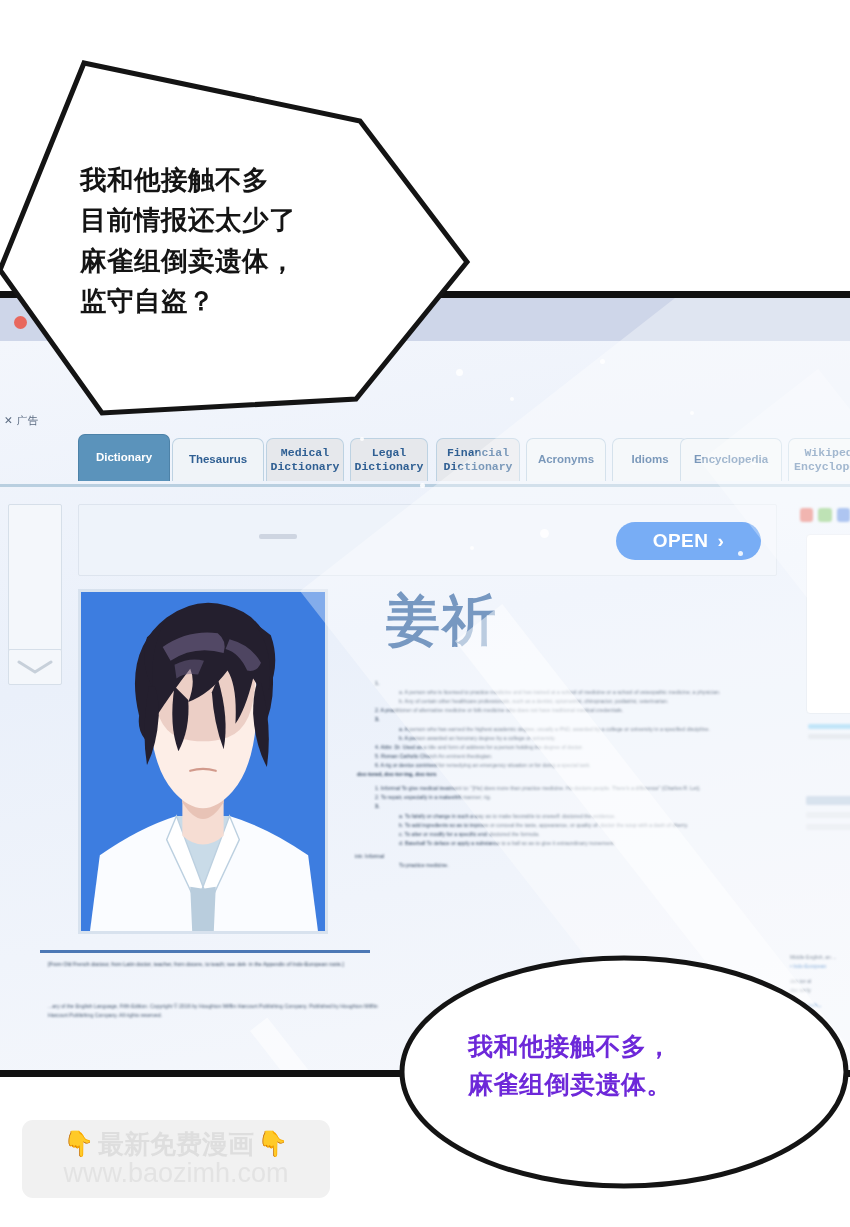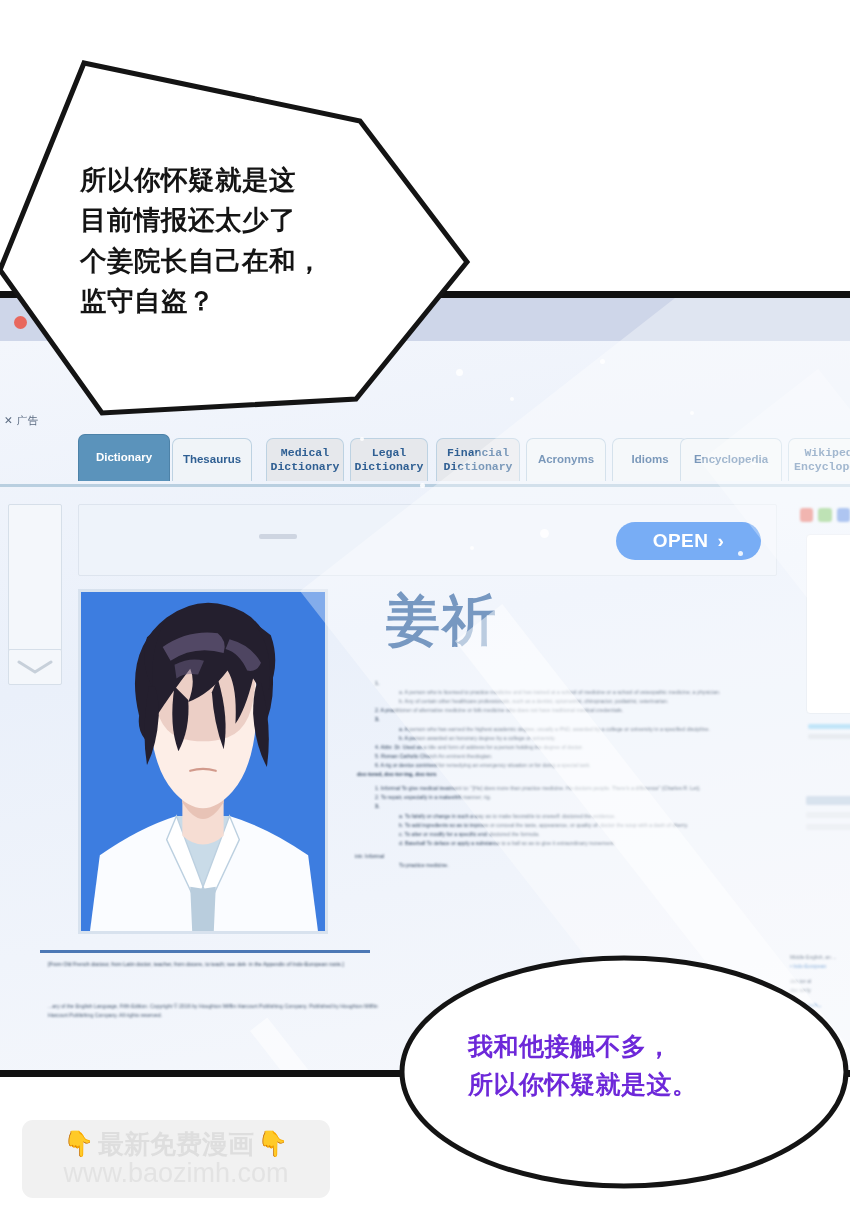--- a/index.html
+++ b/index.html
@@ -231,21 +231,21 @@
     <div class="dot" id="dot-red"></div>
     <div class="dot" id="dot-yellow"></div>
   </div>
 
   <div id="page-body">
 
     <div id="tabstrip">
       <div class="tab active" style="left:78px;width:92px;">
           <span>Dictionary</span>
         </div>
-      <div class="tab" style="left:172px;width:80px;">
+      <div class="tab" style="left:172px;width:92px;">
           <span>Thesaurus</span>
         </div>
       <div class="tab two-line shade" style="left:266px;width:78px;white-space:pre-line;"><span>Medical
 Dictionary</span></div>
       <div class="tab two-line shade" style="left:350px;width:78px;white-space:pre-line;"><span>Legal
 Dictionary</span></div>
       <div class="tab two-line shade" style="left:436px;width:84px;white-space:pre-line;"><span>Financial
 Dictionary</span></div>
       <div class="tab" style="left:526px;width:80px;">
           <span>Acronyms</span>
@@ -384,34 +384,34 @@
     <div class="sparkle" style="left:360px;top:96px;width:4px;height:4px;"></div>
     <div class="sparkle" style="left:752px;top:120px;width:4px;height:4px;"></div>
   </div>
 </div>
 
 <div id="bubble-top">
   <svg width="500" height="360" viewBox="0 0 500 360">
     <polygon points="104,8 380,66 487,207 376,344 122,358 20,215" fill="#ffffff" stroke="#141414" stroke-width="5" stroke-linejoin="miter"></polygon>
   </svg>
   <div id="bubble-top-text">
-    <div>所以你怀疑就是这</div>
+    <div>我和他接触不多</div>
     <div>目前情报还太少了</div>
-    <div>个姜院长自己在和，</div>
+    <div>麻雀组倒卖遗体，</div>
     <div>监守自盗？</div>
   </div>
 </div>
 
 <div id="bubble-bottom">
   <svg width="452" height="235" viewBox="0 0 452 235">
     <ellipse cx="226" cy="117" rx="222" ry="114" fill="#ffffff" stroke="#141414" stroke-width="5"></ellipse>
   </svg>
   <div id="bubble-bottom-text">
     <div>我和他接触不多，</div>
-    <div>所以你怀疑就是这。</div>
+    <div>麻雀组倒卖遗体。</div>
   </div>
 </div>
 
 <div id="watermark">
   <div id="wm-line1">
     <span class="hand">👇</span>
     <span>最新免费漫画</span>
     <span class="hand">👇</span>
   </div>
   <div id="wm-line2">www.baozimh.com</div>

